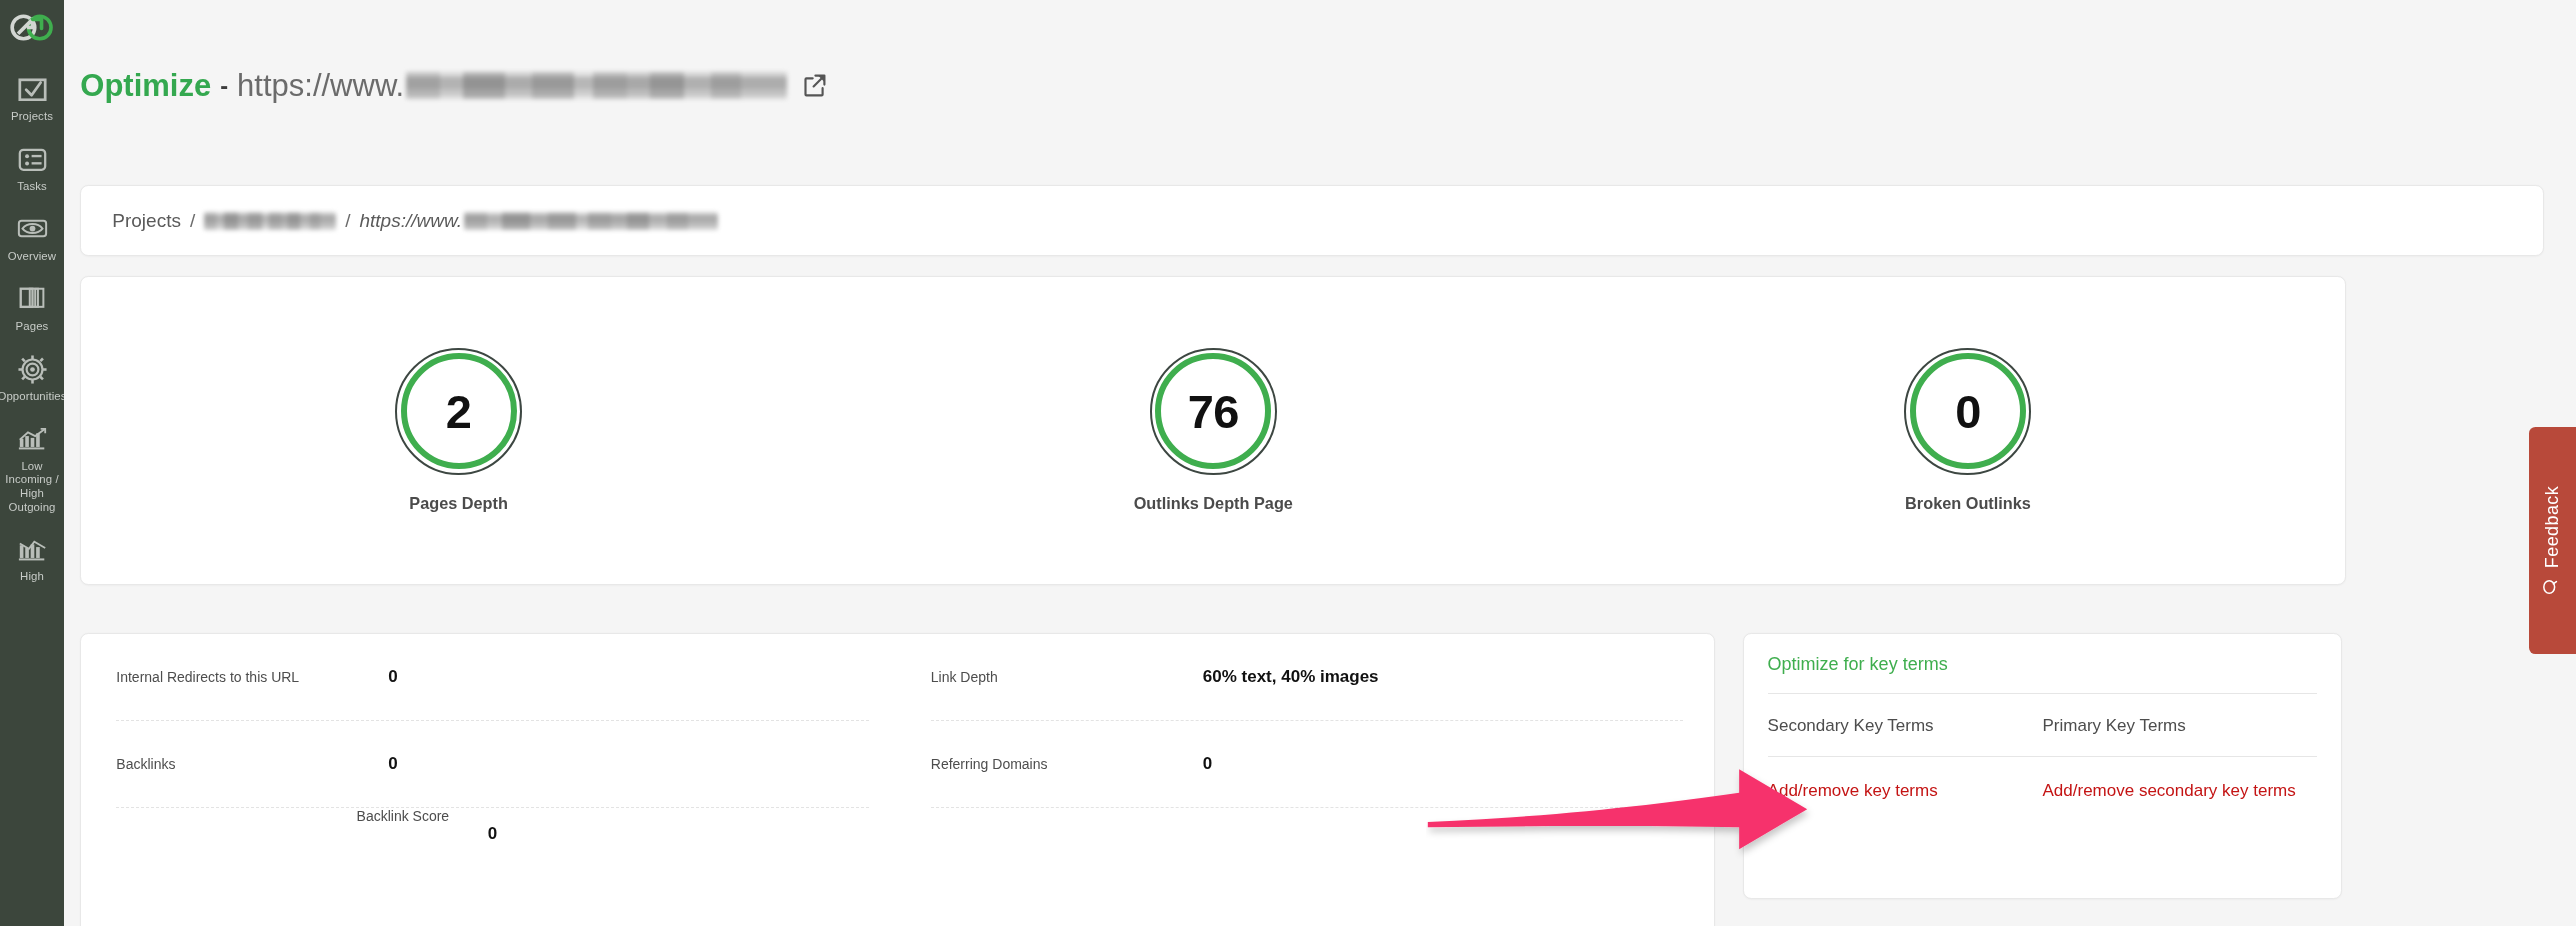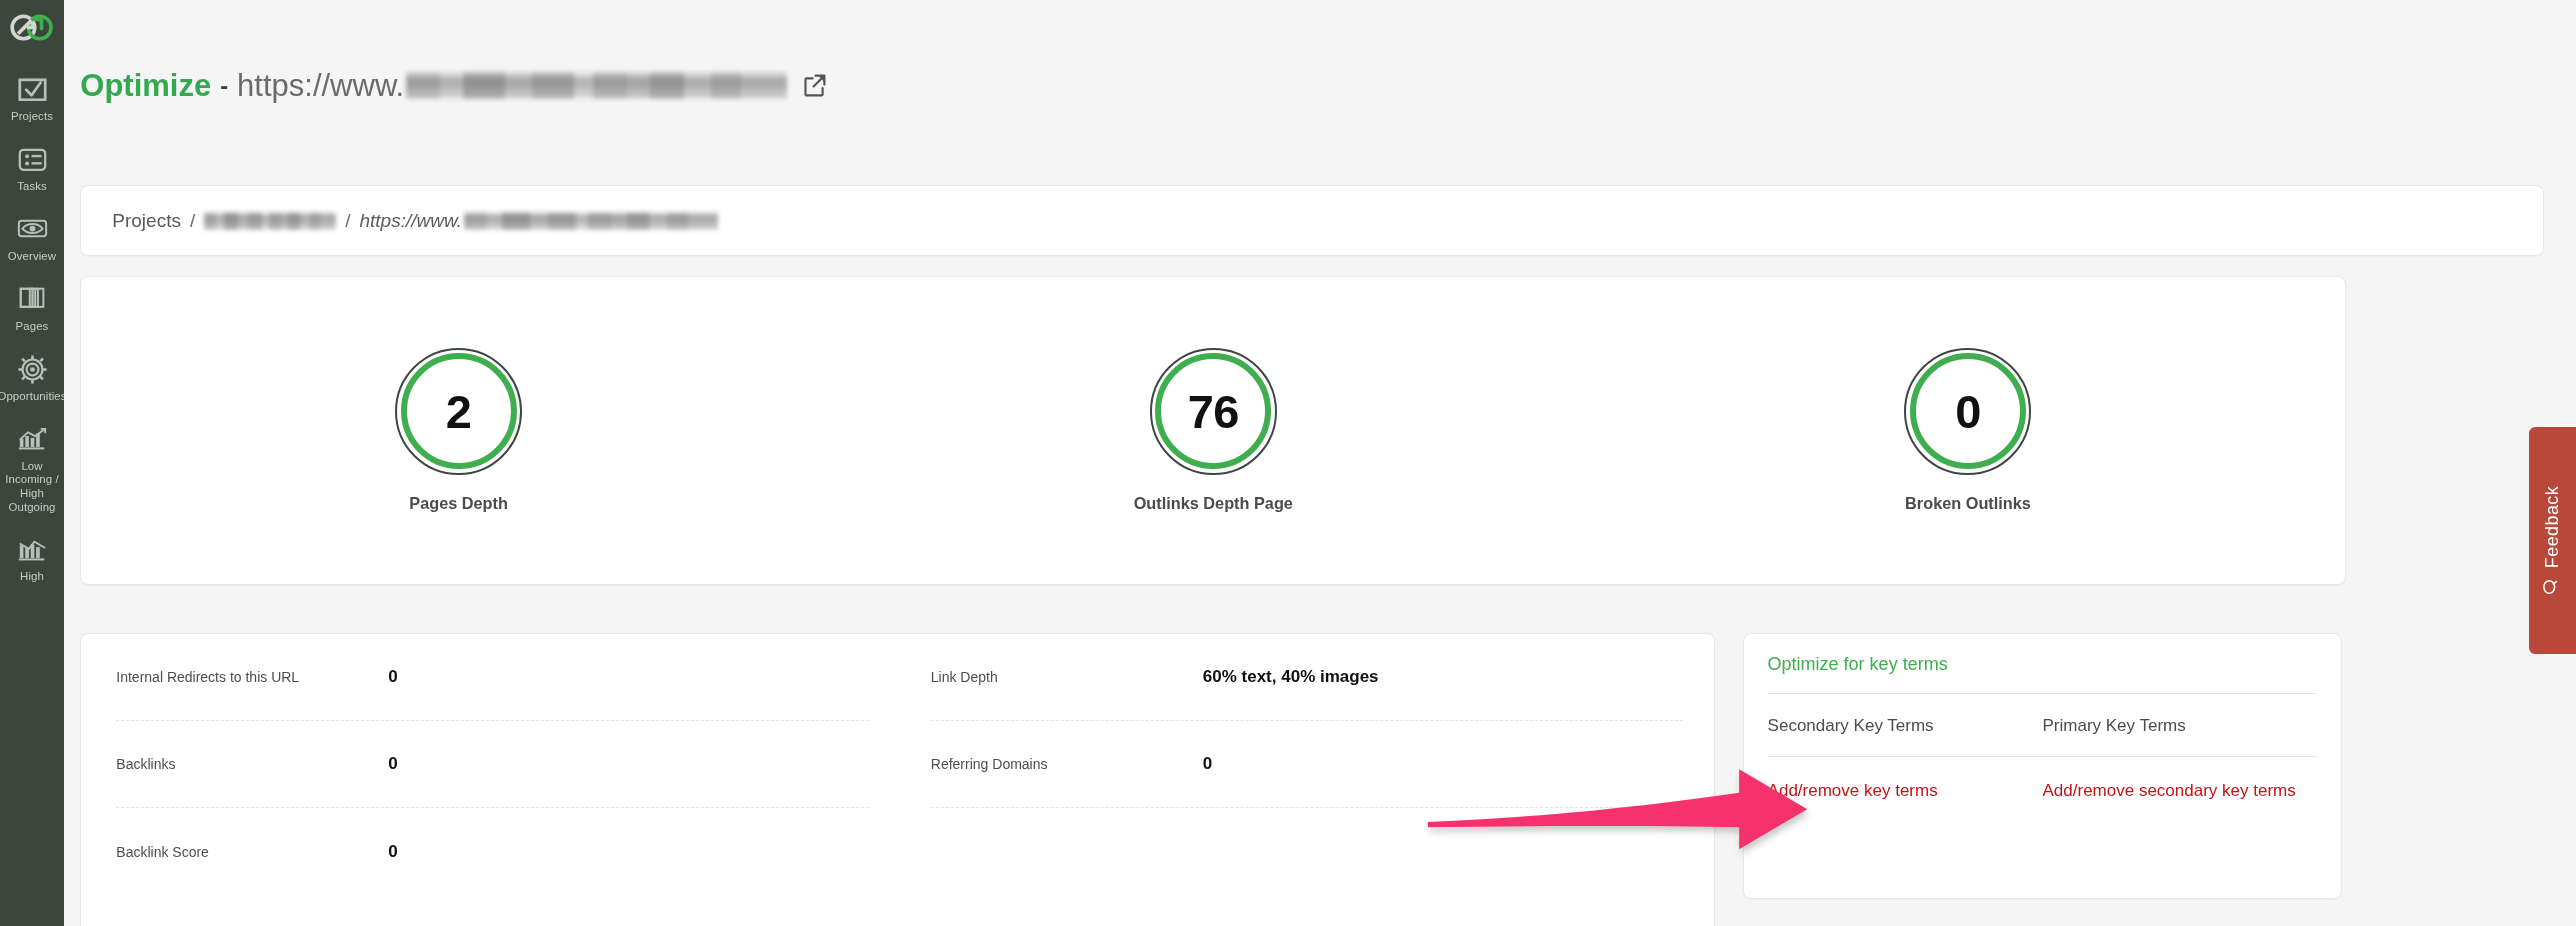--- a/index.html
+++ b/index.html
@@ -98,21 +98,21 @@
     position: absolute; left: 16.3px; top: 589px; width: 1635px; height: 311px;
     padding: 0 0;
   }
   .stats-grid { display: flex; width: 100%; height: 100%; }
   .stats-col { flex: 1; padding: 0 31px; }
   .stats-col:first-child { padding-left: 35px; }
   .stat-row {
     display: flex; align-items: center; height: 87px;
     border-bottom: 0.9px dashed #e3e3e3;
   }
-  .stat-row:last-child { border-bottom: none; }
+  .stat-row:last-child { border-bottom: none; flex-direction: column; }
   .stat-name { font-size: 14px; color: #4d4d4d; width: 272px; flex-shrink:0;}
   .stat-val { font-size: 17px; color: #111; font-weight: 700; }
   .stats-col:first-child .stat-row { padding-right: 0; }
 
   .keyterms-card {
     position: absolute; left: 1679px; top: 589px; width: 599px; height: 266px;
     padding: 20px 23.6px 0 23.6px;
   }
   .kt-title { font-size: 18px; color: #3fae4e; font-weight: 400; padding-bottom: 18px; }
   .kt-sep { border-top: 0.9px solid #e6e6e6; }

